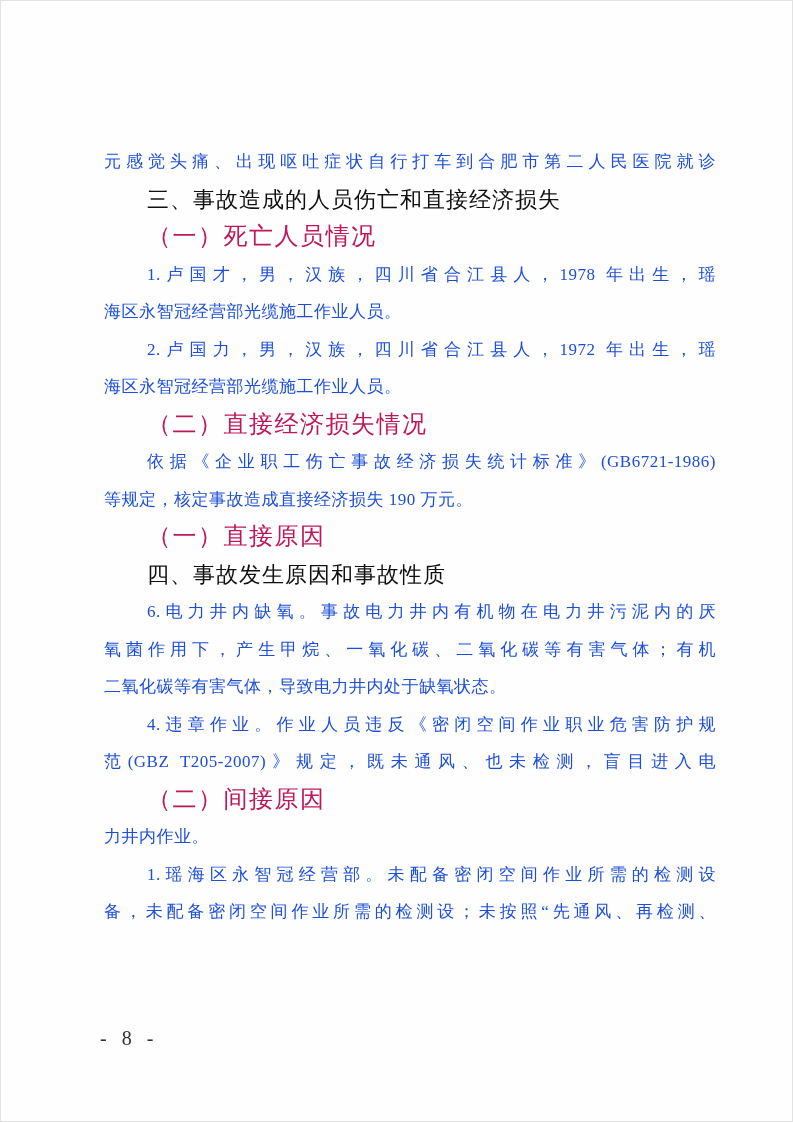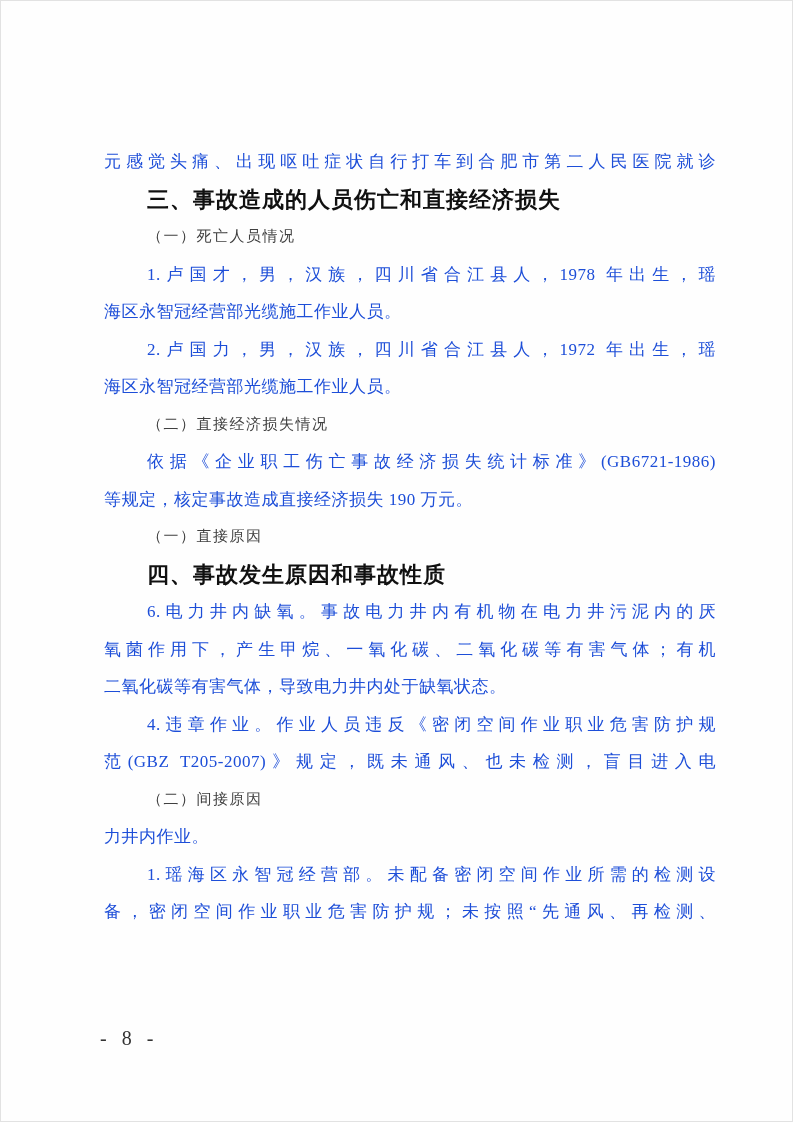--- a/index.html
+++ b/index.html
@@ -29,29 +29,29 @@
     color: #1d4ed8;
   }
   .line.fill {
     white-space: normal;
     text-align: justify;
     text-align-last: justify;
   }
   .line.indent { padding-left: 43px; }
   .line.heading {
     font-family: "Liberation Sans", "DejaVu Sans", sans-serif;
-    font-weight: bold;
+    font-weight: normal;
     font-size: 22px;
     letter-spacing: 1px;
     color: #101010;
   }
   .line.subheading {
-    font-size: 15px;
+    font-size: 24px;
     letter-spacing: 1.5px;
-    color: #404040;
+    color: #be185d;
   }
   .footer {
     position: absolute;
     left: 99px;
     top: 1026px;
     font-size: 20px;
     letter-spacing: 5px;
     color: #333333;
     font-family: "Liberation Serif", "DejaVu Serif", serif;
   }
@@ -74,16 +74,16 @@
       <div class="line subheading indent">（一）直接原因</div>
       <div class="line heading indent">四、事故发生原因和事故性质</div>
       <div class="line body indent fill">6.电力井内缺氧。事故电力井内有机物在电力井污泥内的厌</div>
       <div class="line body fill">氧菌作用下，产生甲烷、一氧化碳、二氧化碳等有害气体；有机</div>
       <div class="line body">二氧化碳等有害气体，导致电力井内处于缺氧状态。</div>
       <div class="line body indent fill">4.违章作业。作业人员违反《密闭空间作业职业危害防护规</div>
       <div class="line body fill">范(GBZ T205-2007)》规定，既未通风、也未检测，盲目进入电</div>
       <div class="line subheading indent">（二）间接原因</div>
       <div class="line body">力井内作业。</div>
       <div class="line body indent fill">1.瑶海区永智冠经营部。未配备密闭空间作业所需的检测设</div>
-      <div class="line body fill">备，密闭空间作业职业危害防护规；未按照“先通风、再检测、</div>
+      <div class="line body fill">备，未配备密闭空间作业所需的检测设；未按照“先通风、再检测、</div>
     </div>
   <div class="footer">- 8 -</div>
 </div>
 
 </body></html>

